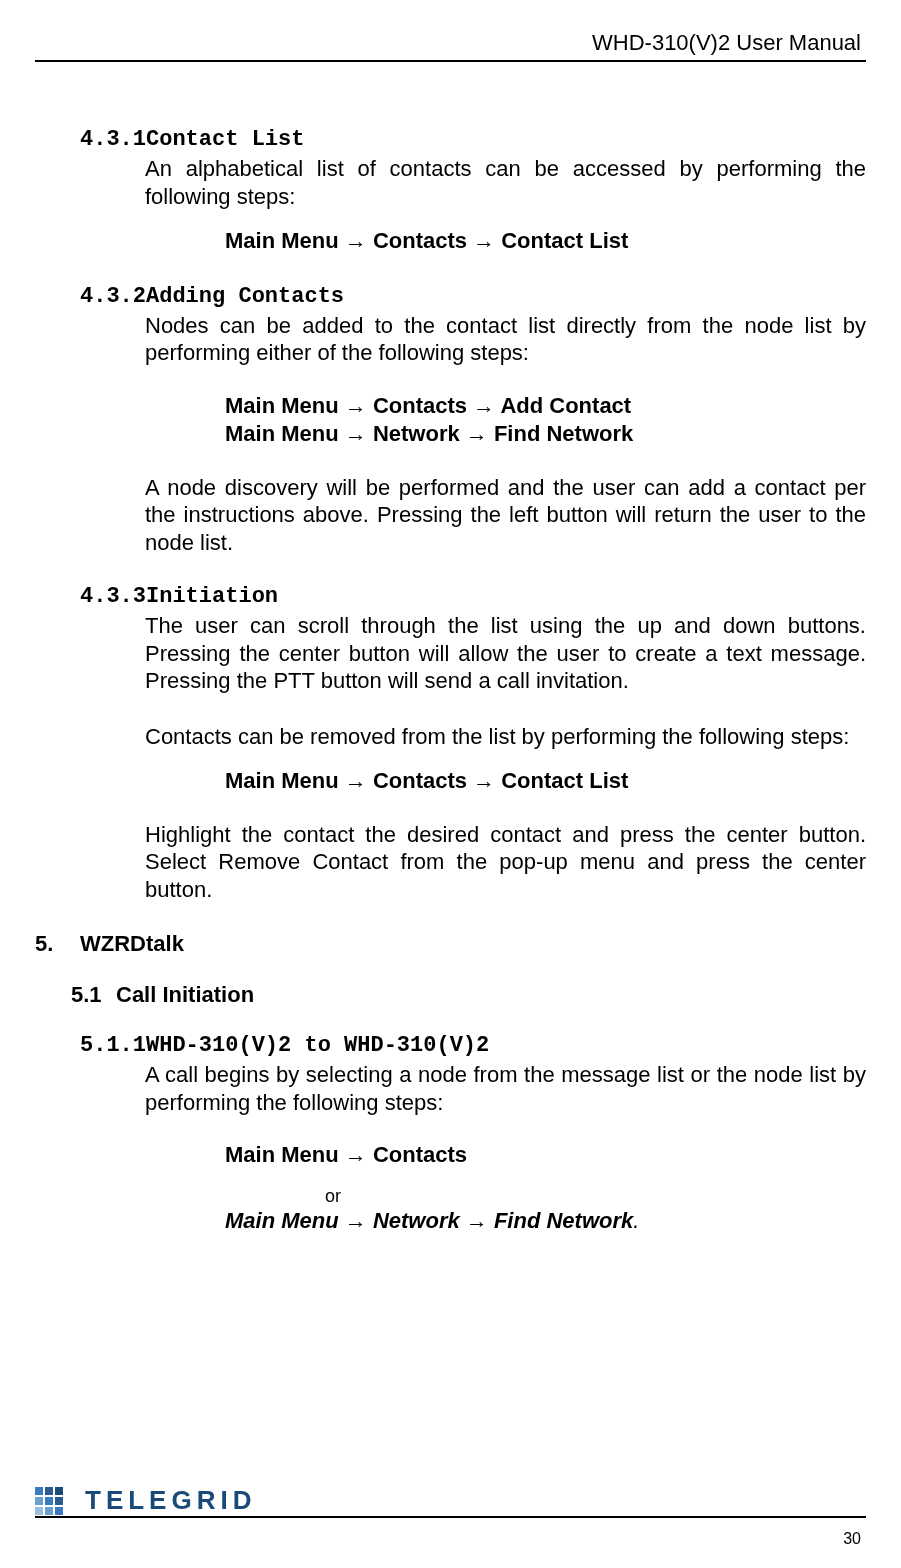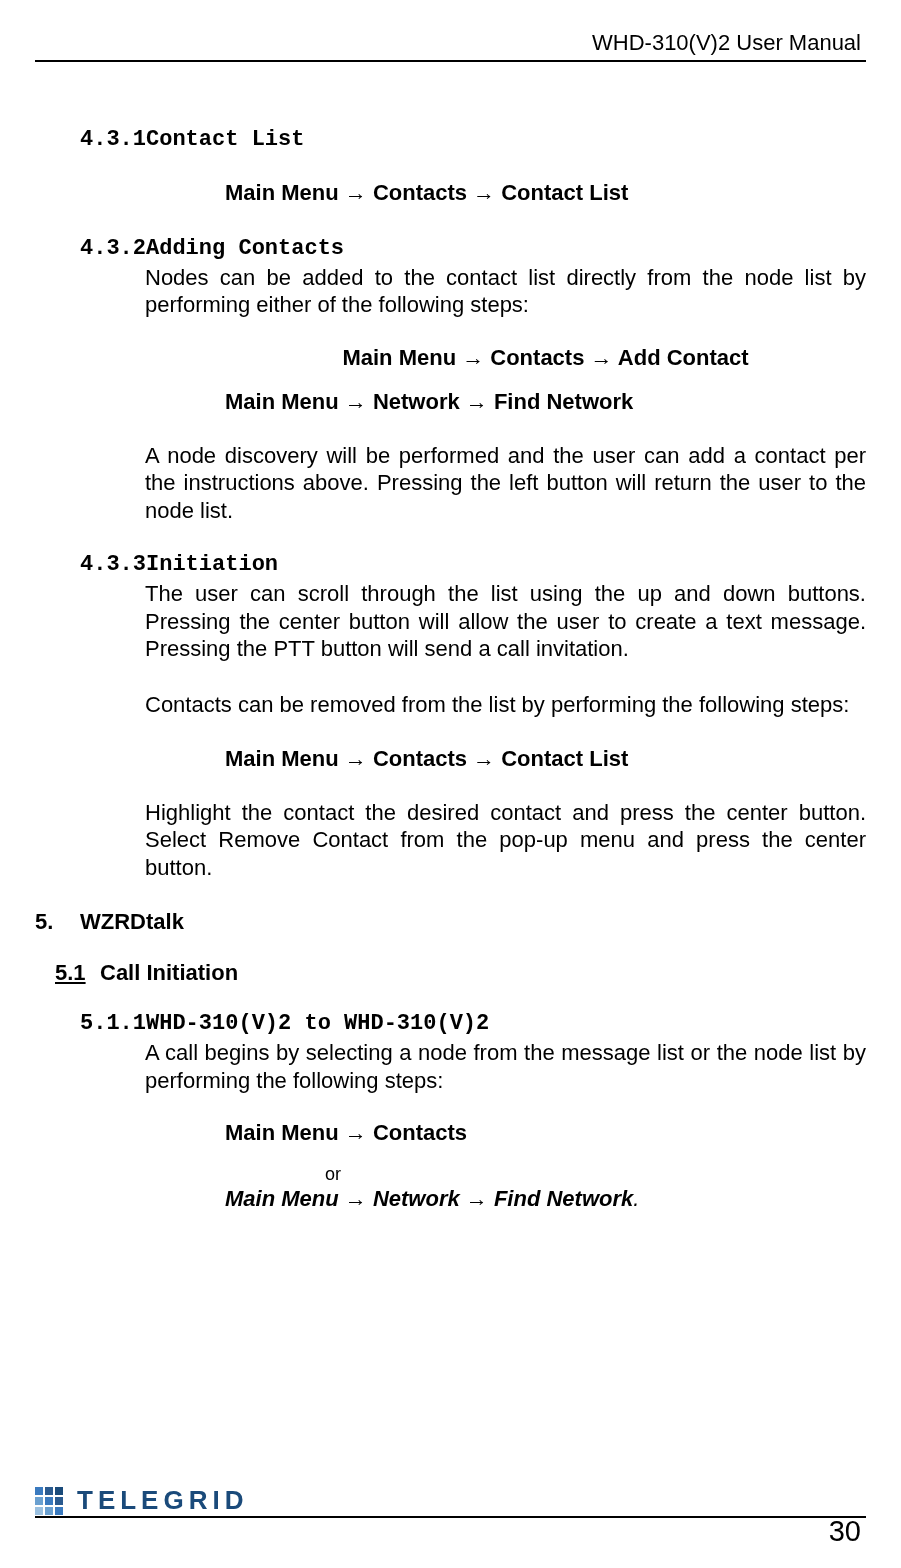--- a/index.html
+++ b/index.html
@@ -44,21 +44,21 @@
     .sec-body {
       font-size: 22px;
       line-height: 1.25;
       margin-left: 110px;
       text-align: justify;
     }
     .nav-path {
       font-weight: bold;
       font-size: 22px;
       margin-left: 190px;
-      margin-top: 27px;
+      margin-top: 17px;
       margin-bottom: 25px;
       line-height: 1.3;
     }
     .nav-path-block { margin-top: 25px; margin-bottom: 25px; }
     .or-text {
       font-weight: normal;
       font-size: 18px;
       margin-left: 290px;
     }
     .top-heading {
@@ -73,44 +73,43 @@
     }
     .sub-heading {
       font-weight: bold;
       font-size: 22px;
       display: flex;
       margin-bottom: 25px;
     }
     .sub-num {
       display: inline-block;
       min-width: 45px;
-      margin-left: 20px;
-      text-decoration: underline;
+      margin-left: 36px;
     }
     .logo-wrap {
       position: absolute;
       bottom: 52px;
       left: 35px;
       display: flex;
       align-items: center;
-      gap: 6px;
+      gap: 14px;
       margin-top: 8px;
     }
     .logo-icon svg { display: block; }
     .logo-text {
       font-size: 26px;
       font-weight: bold;
       letter-spacing: 5px;
       color: #1a4a7a;
     }
     .page-num {
       position: absolute;
       bottom: 20px;
       right: 40px;
-      font-size: 29px;
+      font-size: 16px;
     }
     .footer-rule {
       position: absolute;
       bottom: 50px;
       left: 35px;
       right: 35px;
       border: none;
       border-top: 2px solid #000;
     }
   </style>
@@ -118,31 +117,32 @@
 <body>
 
 <div class="header-title">WHD-310(V)2 User Manual</div>
 <hr class="header-rule">
 
 <div class="section-block">
   <div class="sec-heading">
     <span class="sec-num">4.3.1</span>
     <span class="sec-title">Contact List</span>
   </div>
+  <div class="sec-body">An alphabetical list of contacts can be accessed by performing the following steps:</div>
   <div class="nav-path">Main Menu → Contacts → Contact List</div>
 </div>
 
 <div class="section-block">
   <div class="sec-heading">
     <span class="sec-num">4.3.2</span>
     <span class="sec-title">Adding Contacts</span>
   </div>
   <div class="sec-body">Nodes can be added to the contact list directly from the node list by performing either of the following steps:</div>
   <div class="nav-path-block">
-    <div class="nav-path" style="margin-top:0;margin-bottom:16px;text-align:center;">Main Menu → Contacts → Add Contact</div>
+    <div class="nav-path" style="margin-top:0;margin-bottom:0;">Main Menu → Contacts → Add Contact</div>
     <div class="nav-path" style="margin-top:0;margin-bottom:0;">Main Menu → Network → Find Network</div>
   </div>
   <div class="sec-body">A node discovery will be performed and the user can add a contact per the instructions above.  Pressing the left button will return the user to the node list.</div>
 </div>
 
 <div class="section-block">
   <div class="sec-heading">
     <span class="sec-num">4.3.3</span>
     <span class="sec-title">Initiation</span>
   </div>

